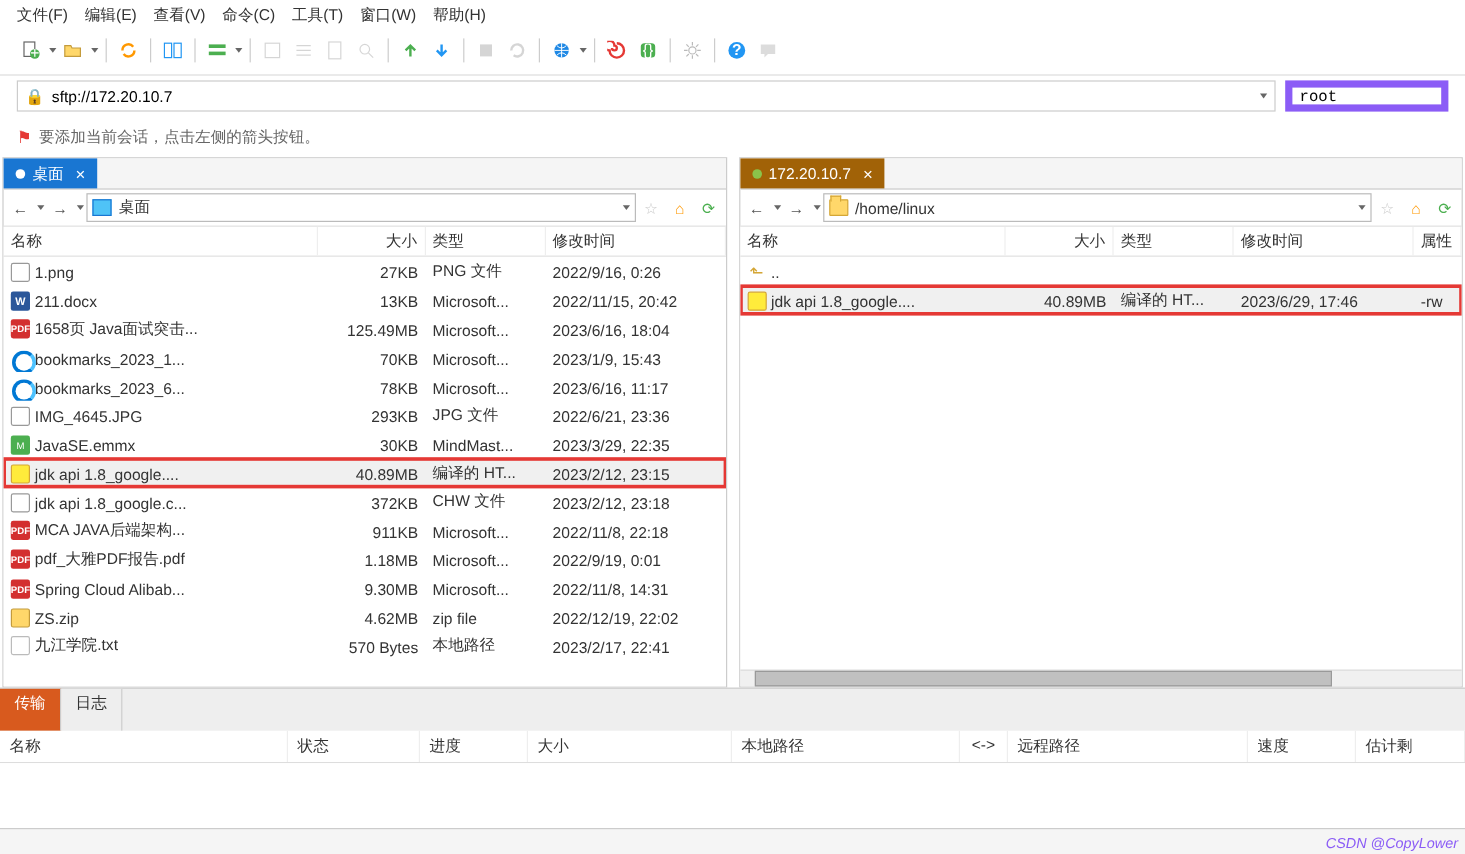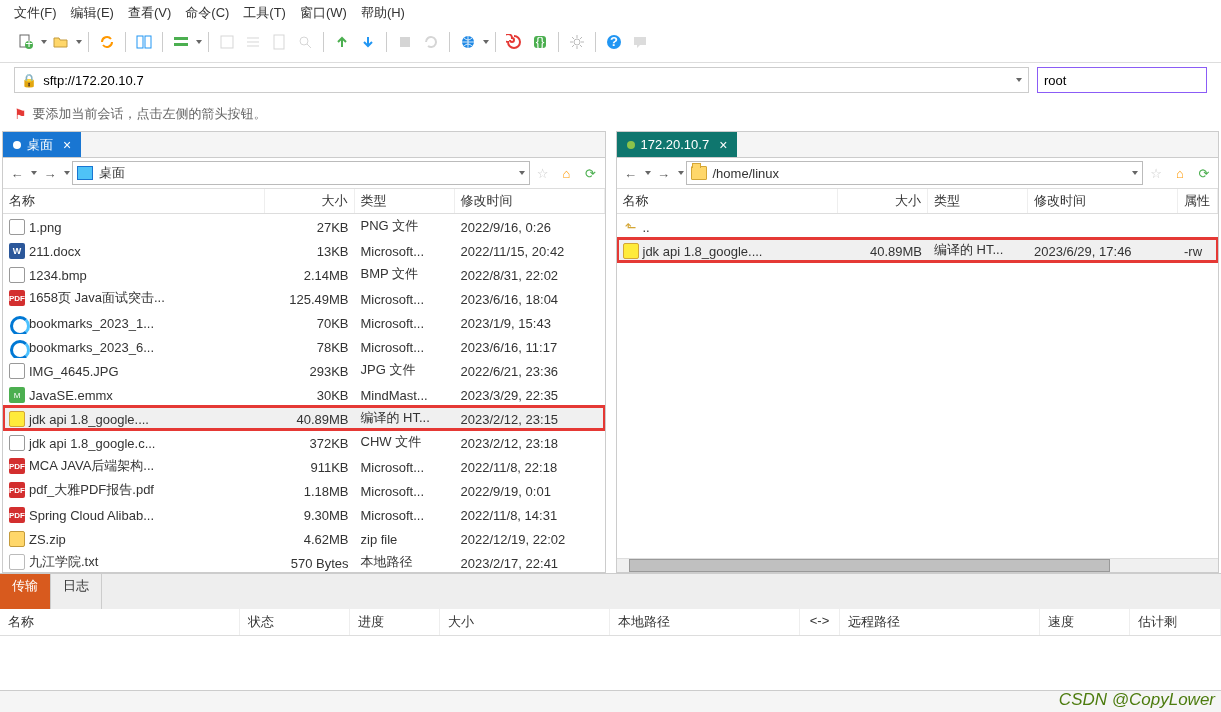--- a/index.html
+++ b/index.html
@@ -7,21 +7,21 @@
 .menubar { display: flex; gap: 14px; padding: 4px 14px; background: #fff; }
 .menubar span { cursor: pointer; }
 .toolbar { display: flex; align-items: center; gap: 2px; padding: 4px 14px 8px; border-bottom: 1px solid #ddd; }
 .tbtn { width: 24px; height: 24px; display: flex; align-items: center; justify-content: center; cursor: pointer; border-radius: 2px; }
 .tsep { width: 1px; height: 20px; background: #ccc; margin: 0 4px; }
 .drop { width: 0; height: 0; border-left: 3px solid transparent; border-right: 3px solid transparent; border-top: 4px solid #666; margin-left: 1px; }
 .addrbar { display: flex; gap: 8px; padding: 4px 14px 8px; align-items: center; }
 .addrbar .url { flex: 1; display: flex; align-items: center; border: 1px solid #ccc; height: 26px; padding: 0 6px; background: #fff; }
 .addrbar .url input { border: none; flex: 1; outline: none; background: transparent; }
 .addrbar .url .drop { margin-left: auto; }
-.addrbar input.field { border: 1px solid #8b5cf6; height: 26px; padding: 0 6px; width: 170px; outline: none; }
+.addrbar input.field { border: 6px solid #8b5cf6; height: 26px; padding: 0 6px; width: 136px; outline: none; font-family: Liberation Mono, monospace; }
 .hint { display: flex; align-items: center; gap: 6px; padding: 4px 14px 8px; color: #666; }
 .hint .flag { font-size: 14px; }
 .panes { display: flex; flex: 1; min-height: 0; gap: 10px; padding: 0 2px; }
 .pane { flex: 1; display: flex; flex-direction: column; border: 1px solid #ccc; min-width: 0; }
 .tabrow { display: flex; background: #f5f5f5; border-bottom: 1px solid #ccc; height: 26px; }
 .tab { display: flex; align-items: center; gap: 6px; padding: 0 10px; background: #1e8fd8; color: #fff; height: 100%; cursor: pointer; }
 .tab .dot { width: 8px; height: 8px; border-radius: 50%; }
 .tab .close { font-size: 14px; margin-left: 4px; cursor: pointer; }
 .navrow { display: flex; align-items: center; gap: 2px; padding: 3px; border-bottom: 1px solid #ddd; }
 .navbtn { width: 22px; height: 22px; display: flex; align-items: center; justify-content: center; cursor: pointer; color: #555; }
@@ -55,21 +55,21 @@
 .ic-txt { background:#fff; border:1px solid #bbb; }
 .ic-up { color:#d4a636; font-size:14px; }
 .bottom-tabs { display: flex; border-top: 1px solid #ccc; background: #eeeeee; height: 36px; }
 .btab { padding: 3px 12px; cursor: pointer; background: #eee; border-right: 1px solid #ccc; }
 .btab.active { background: #d85a1e; color: #fff; }
 .transfer-head { display: flex; border-bottom: 1px solid #ddd; background: #fff; font-size: 12px; }
 .transfer-head > div { padding: 4px 8px; border-right: 1px solid #eee; }
 .th-name{width:240px} .th-status{width:110px} .th-progress{width:90px} .th-size{width:170px} .th-local{width:190px} .th-dir{width:40px; text-align:center} .th-remote{width:200px} .th-speed{width:90px} .th-eta{flex:1}
 .transfer-body { height: 54px; background: #fff; }
 .statusbar { height: 22px; border-top: 1px solid #ccc; background: #f5f5f5; position: relative; }
-.watermark { position: absolute; right: 6px; bottom: 2px; color: #4d7c0f; font-size: 17px; font-style: italic; pointer-events: none; }
+.watermark { position: absolute; right: 6px; bottom: 2px; color: #8b5cf6; font-size: 12px; font-style: italic; pointer-events: none; }
 .scrollbar-h { height: 14px; background: #f0f0f0; border-top: 1px solid #ddd; display:flex; }
 .scrollbar-h .thumb { height:100%; background:#c0c0c0; border:1px solid #999; }
 svg { display: block; }
 </style>
 </head>
 <body>
 
 <div class="menubar">
   <span>文件(F)</span>
   <span>编辑(E)</span>
@@ -259,29 +259,20 @@
           <div class="c-name">
             <span class="ficon-s ic-word">W</span>
             <span>211.docx</span>
           </div>
           <div class="c-size">13KB</div>
           <div class="c-type">Microsoft...</div>
           <div class="c-date">2022/11/15, 20:42</div>
         </div>
         <div class="row">
           <div class="c-name">
-            <span class="ficon-s ic-bmp"></span>
-            <span>1234.bmp</span>
-          </div>
-          <div class="c-size">2.14MB</div>
-          <div class="c-type">BMP 文件</div>
-          <div class="c-date">2022/8/31, 22:02</div>
-        </div>
-        <div class="row">
-          <div class="c-name">
             <span class="ficon-s ic-pdf">PDF</span>
             <span>1658页 Java面试突击...</span>
           </div>
           <div class="c-size">125.49MB</div>
           <div class="c-type">Microsoft...</div>
           <div class="c-date">2023/6/16, 18:04</div>
         </div>
         <div class="row">
           <div class="c-name">
             <span class="ficon-s ic-edge"></span>
@@ -379,21 +370,21 @@
           </div>
           <div class="c-size">570 Bytes</div>
           <div class="c-type">本地路径</div>
           <div class="c-date">2023/2/17, 22:41</div>
         </div>
       </div>
   </div>
 
   <div class="pane">
     <div class="tabrow">
-      <div class="tab" style="background:#0f766e">
+      <div class="tab" style="background:#a16207">
         <span class="dot" style="background:#8bc34a"></span>
         <span>172.20.10.7</span>
         <span class="close">×</span>
       </div>
     </div>
     <div class="navrow">
       <div class="navbtn">←</div>
         <div class="drop"></div>
       <div class="navbtn">→</div>
         <div class="drop"></div>

